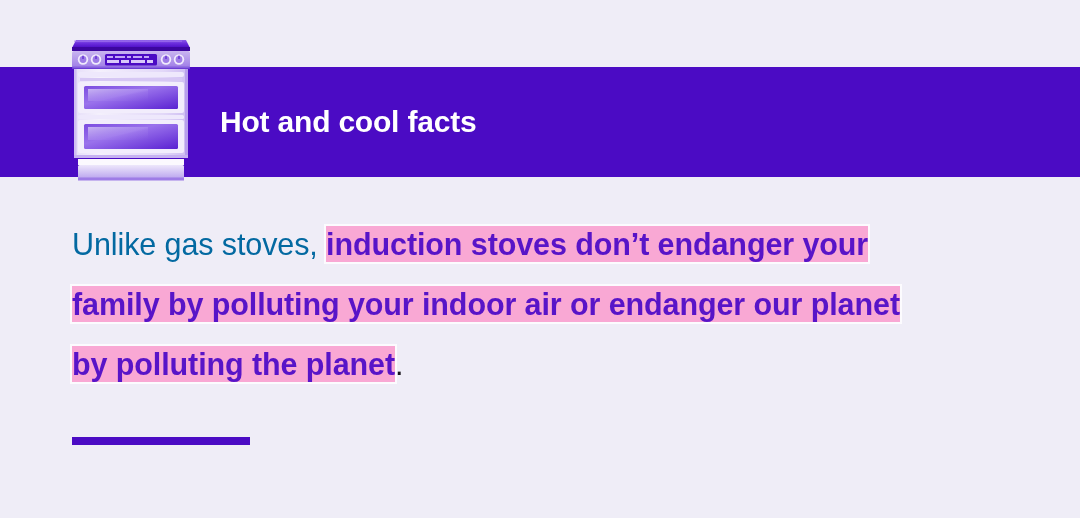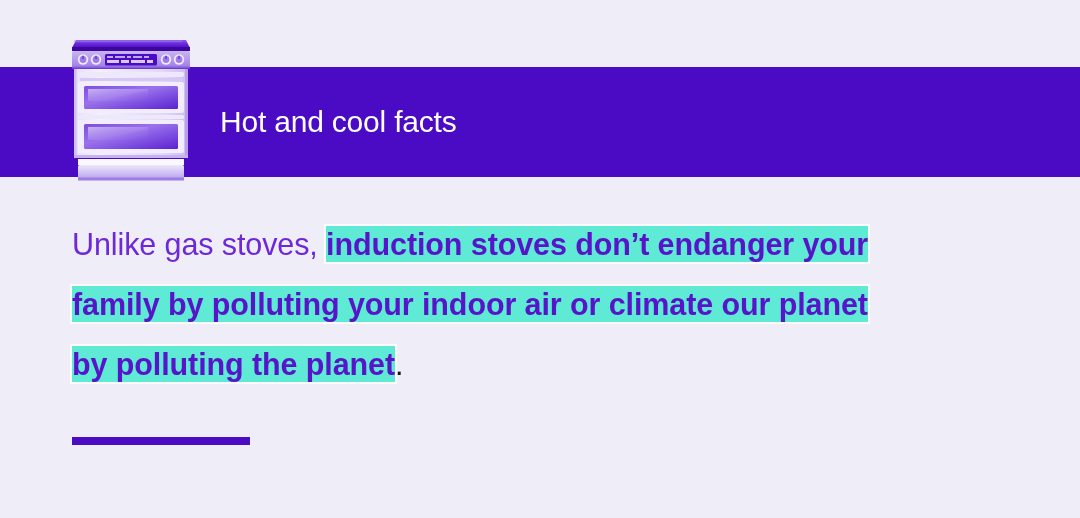--- a/index.html
+++ b/index.html
@@ -35,21 +35,21 @@
   }
   .banner-title {
     position: absolute;
     left: 220px;
     top: 0;
     height: 110px;
     display: flex;
     align-items: center;
     color: #FFFFFF;
     font-size: 30px;
-    font-weight: normal;
+    font-weight: bold;
     letter-spacing: -0.2px;
     white-space: nowrap;
   }
 
   
   .stove {
     position: absolute;
     left: 68px;
     top: 26px;
     width: 126px;
@@ -65,26 +65,26 @@
     top: 214px;
     width: 960px;
     z-index: 3;
     font-size: 30.5px;
     line-height: 60px;
     color: #15131A;
     letter-spacing: -0.1px;
   }
   .plain {
     font-weight: 400;
-    color: #6d28d9;
+    color: #0369a1;
   }
   .hl {
     font-weight: bold;
     color: #5814C8;
-    background: #5eead4;
+    background: #f9a8d4;
     box-shadow: 0 0 0 2px #FCFBFE;
     padding: 1px 0;
   }
   .period {
     font-weight: 400;
     color: #15131A;
   }
 
   
   .rule {
@@ -210,18 +210,18 @@
       <g>
         <rect x="6" y="129" width="114" height="3" fill="#C6B2F1"></rect>
         <path d="M10 133 L116 133 L116 139 Q63 145 10 139 Z" fill="#FBF9FE"></path>
         <rect x="10" y="139" width="106" height="14" rx="1.5" fill="url(#gDrawer)"></rect>
         <rect x="10" y="151.5" width="106" height="3" fill="#9E7CE6"></rect>
       </g>
     </svg>
   </div>
 
   <div class="body-copy">
-    <span class="plain">Unlike gas stoves,</span><span> </span><span class="hl">induction stoves don’t endanger your</span><br><span class="hl">family by polluting your indoor air or climate our planet</span><br><span class="hl">by polluting the planet</span><span class="period">.</span>
+    <span class="plain">Unlike gas stoves,</span><span> </span><span class="hl">induction stoves don’t endanger your</span><br><span class="hl">family by polluting your indoor air or endanger our planet</span><br><span class="hl">by polluting the planet</span><span class="period">.</span>
   </div>
 
   <div class="rule"></div>
 
 </div>
 
 </body></html>

